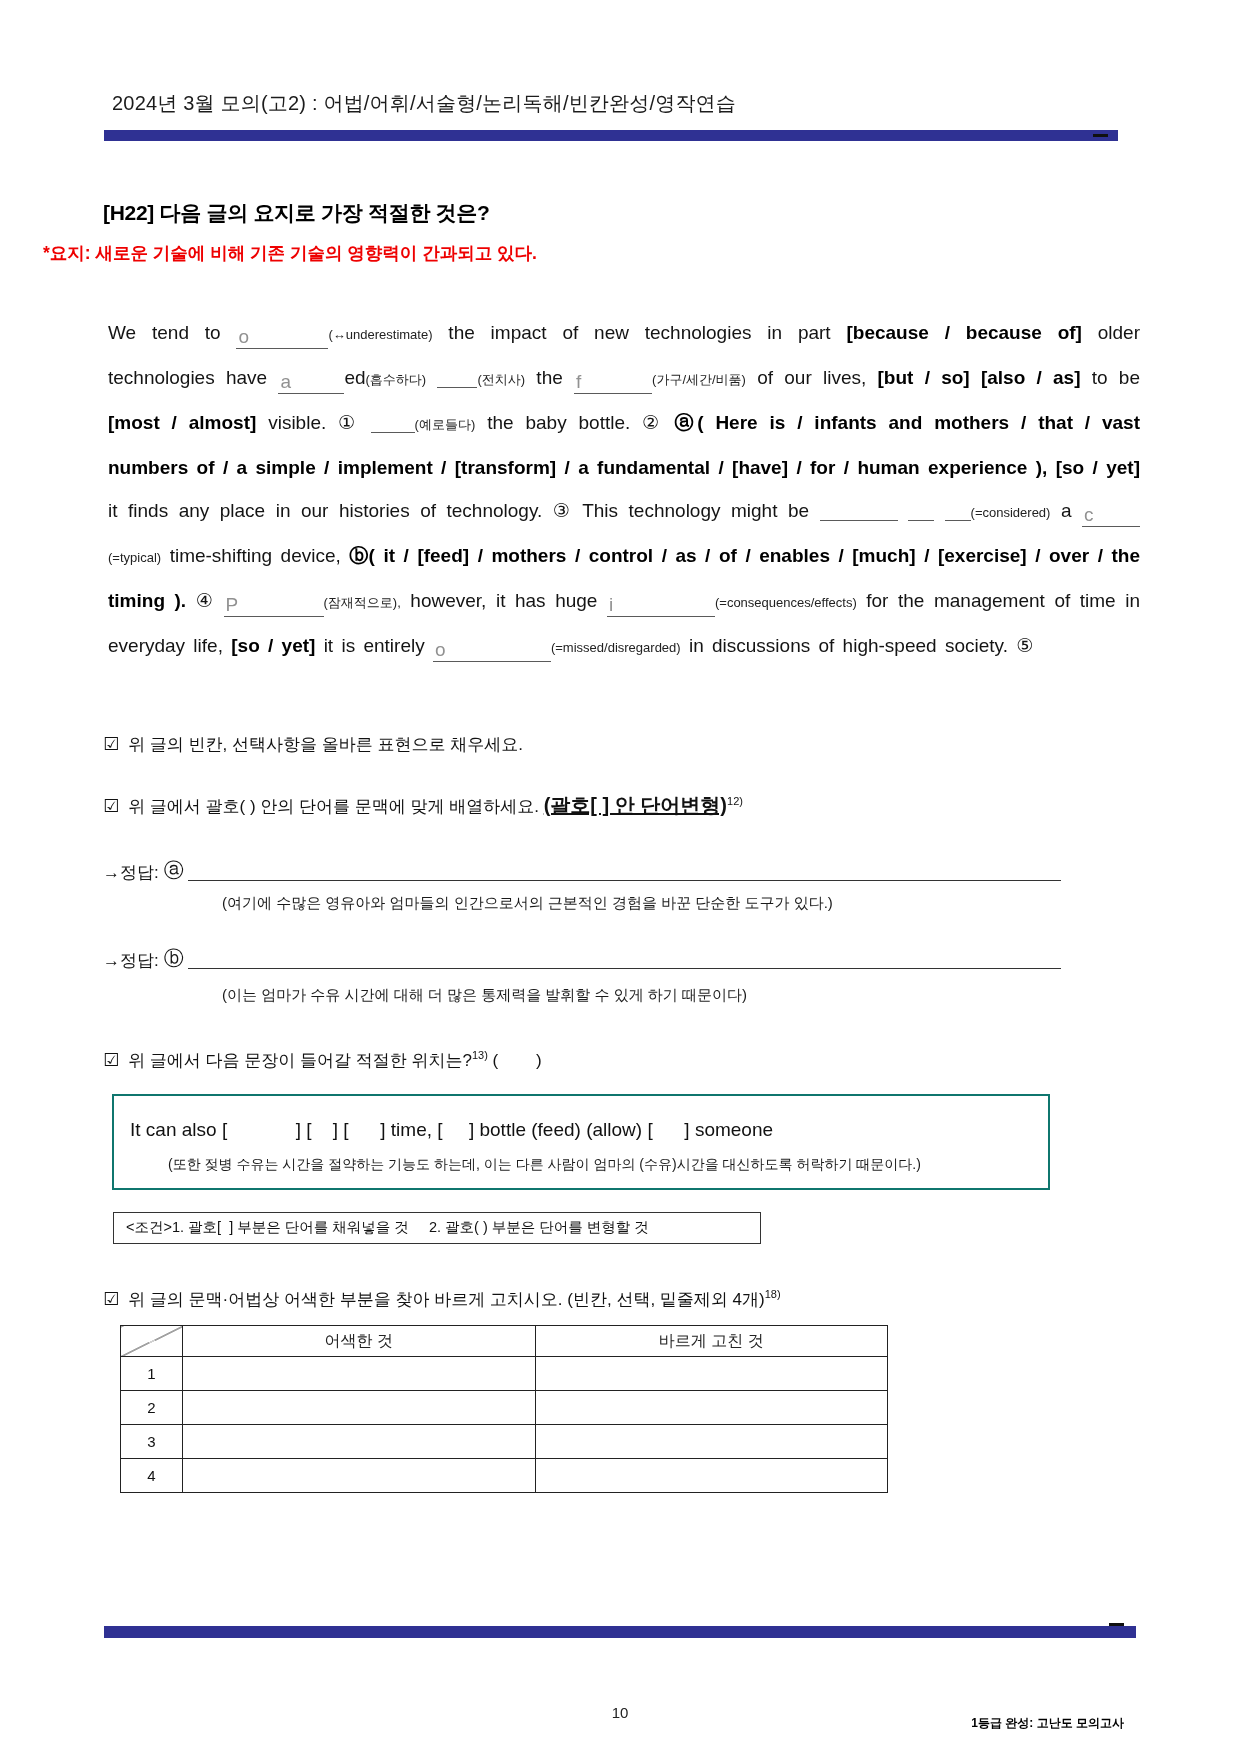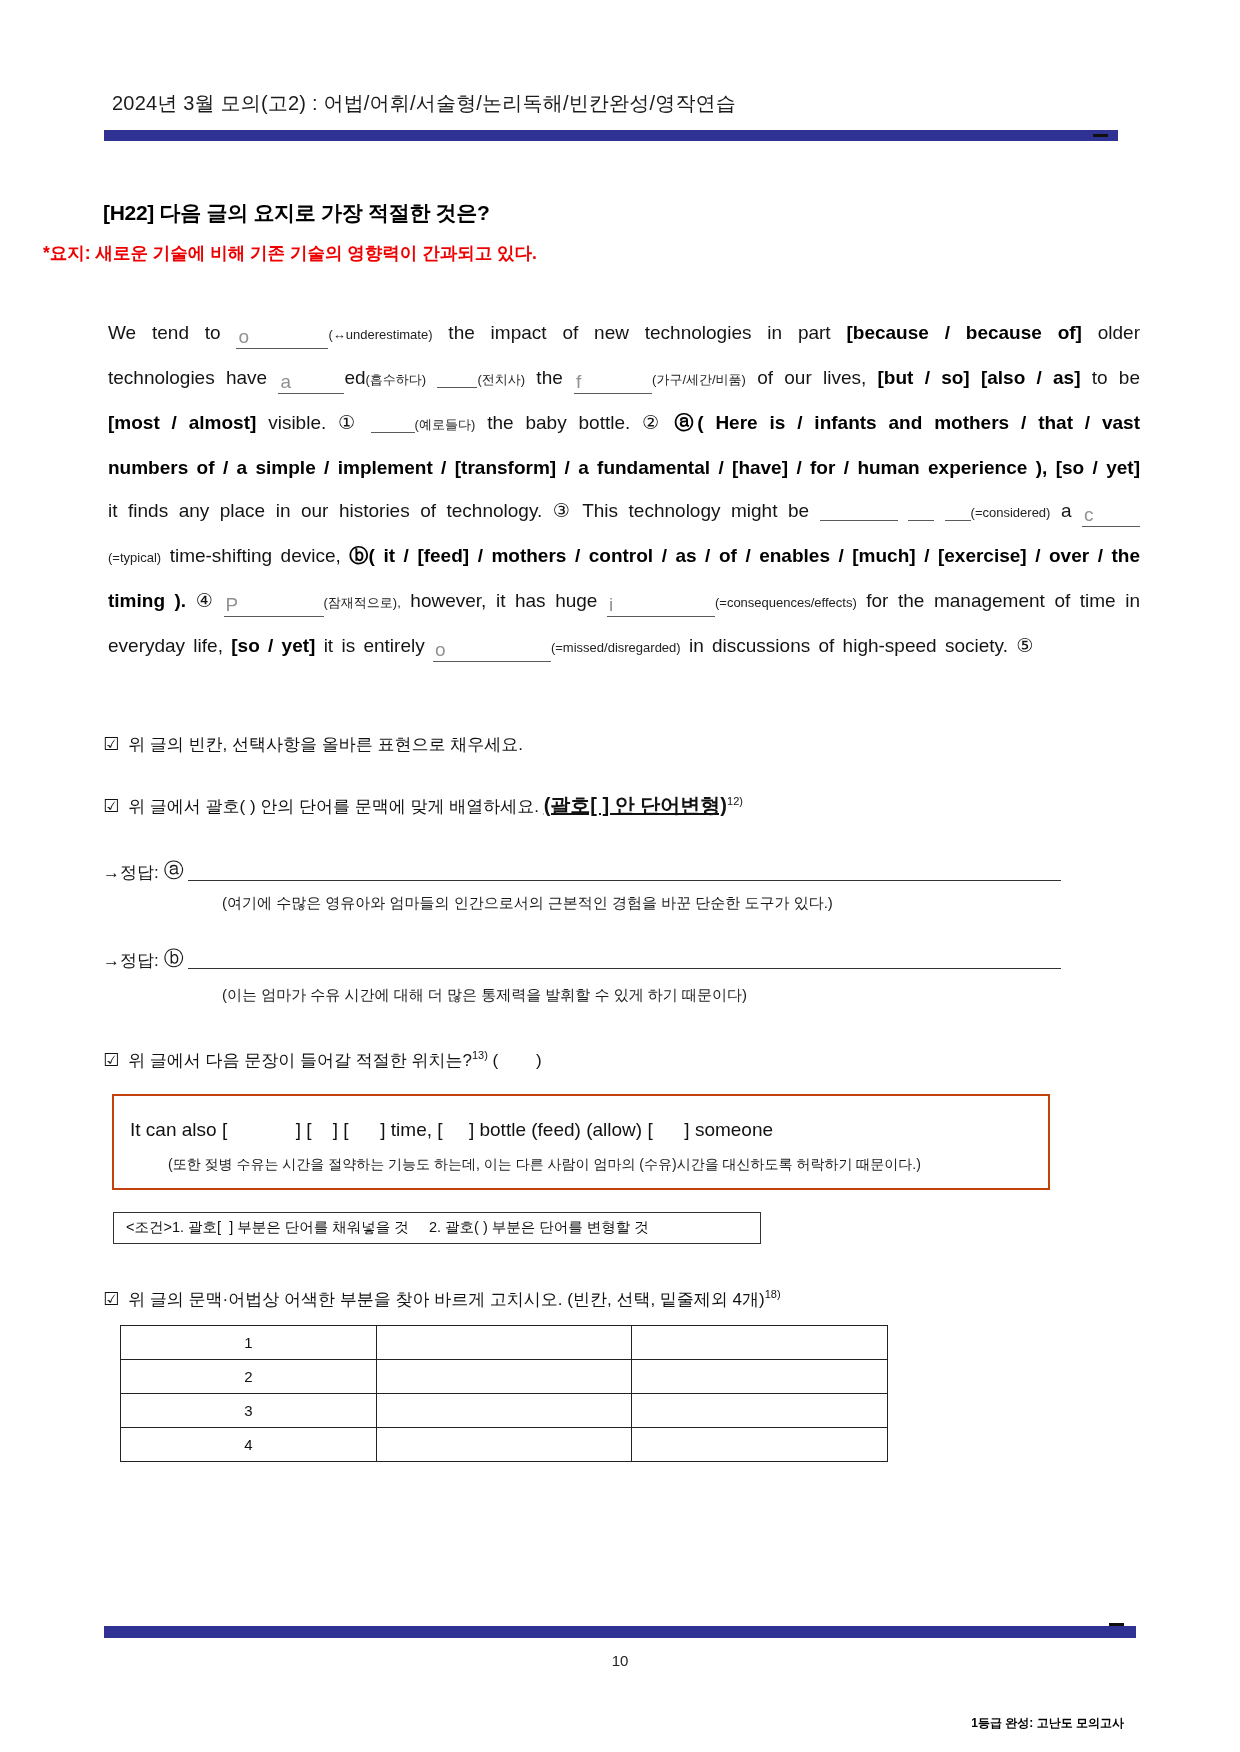--- a/index.html
+++ b/index.html
@@ -28,38 +28,38 @@
   sup { font-size:11px; }
   .t1 { margin-top:64px; } .t2 { margin-top:36px; } .t3 { margin-top:44px; } .t4 { margin-top:44px; }
 
   .ans-row { display:flex; align-items:flex-end; margin:38px 0 0 103px; width:958px; font-size:17px; }
   .ans-row.b { margin-top:32px; }
   .marker { font-size:20px; margin-left:5px; }
   .ans-underline { flex:1; border-bottom:1.5px solid #333; height:2px; margin:0 0 3px 4px; }
   .ans-trans { margin:10px 0 0 222px; font-size:15px; color:#1a1a1a; }
   .ans-trans.b { margin-top:14px; }
 
-  .sent-box { margin:22px 0 0 112px; width:938px; border:2px solid #c2410c; padding:14px 16px 12px 16px; }
+  .sent-box { margin:22px 0 0 112px; width:938px; border:2px solid #0f766e; padding:14px 16px 12px 16px; }
   .sent-line { font-size:19px; line-height:40px; white-space:nowrap; color:#111; }
   .sent-trans { margin:6px 0 2px 38px; font-size:14px; color:#1a1a1a; }
 
   .cond-box { margin:22px 0 0 113px; width:648px; border:1.5px solid #333; padding:5px 12px 6px 12px;
               font-size:14.5px; white-space:nowrap; color:#111; }
 
   .fix-table { margin:14px 0 0 120px; border-collapse:collapse; table-layout:fixed; width:768px; }
   .fix-table th, .fix-table td { border:1.6px solid #222; padding:0; }
   .fix-table th { font-weight:400; font-size:16px; height:31px; color:#222; }
   .fix-table td { height:34px; }
   .fix-table .corner { width:62px;
       background:linear-gradient(to bottom right, transparent 49.2%, #444 49.2%, #444 50.8%, transparent 50.8%); }
   .fix-table .num { text-align:center; font-size:15px; color:#111; }
 
   .footer-rule { position:absolute; left:104px; top:1626px; width:1032px; height:12px; background:var(--accent); margin:0; }
   .footer-rule .dash { top:-3px; right:12px; }
-  .page-num { position:absolute; top:1652px; left:104px; width:1032px; text-align:center; font-size:15px; color:#222; }
+  .page-num { position:absolute; top:1704px; left:104px; width:1032px; text-align:center; font-size:15px; color:#222; }
   .brand { position:absolute; top:1715px; right:116px; font-size:12px; font-weight:700; color:#000; }
 </style>
 </head>
 <body>
 
 <div class="page">
 
   <div class="header-text">2024년 3월 모의(고2) : 어법/어휘/서술형/논리독해/빈칸완성/영작연습</div>
   <div class="rule">
     <span class="dash"></span>
@@ -102,20 +102,25 @@
   </div>
 
   <div class="cond-box">&lt;조건&gt;1. 괄호[&nbsp;&nbsp;] 부분은 단어를 채워넣을 것&nbsp;&nbsp;&nbsp;&nbsp;&nbsp;2. 괄호( ) 부분은 단어를 변형할 것</div>
 
   <div class="task t4">
     <span class="chk">☑</span><span>위 글의 문맥·어법상 어색한 부분을 찾아 바르게 고치시오. (빈칸, 선택, 밑줄제외 4개)</span><sup>18)</sup>
   </div>
 
   <table class="fix-table">
     <tbody>
+        <tr>
+      <th class="corner"></th>
+      <th>어색한 것</th>
+      <th>바르게 고친 것</th>
+    </tr>
     <tr>
       <td class="num">1</td>
       <td></td>
       <td></td>
     </tr>
     <tr>
       <td class="num">2</td>
       <td></td>
       <td></td>
     </tr>

